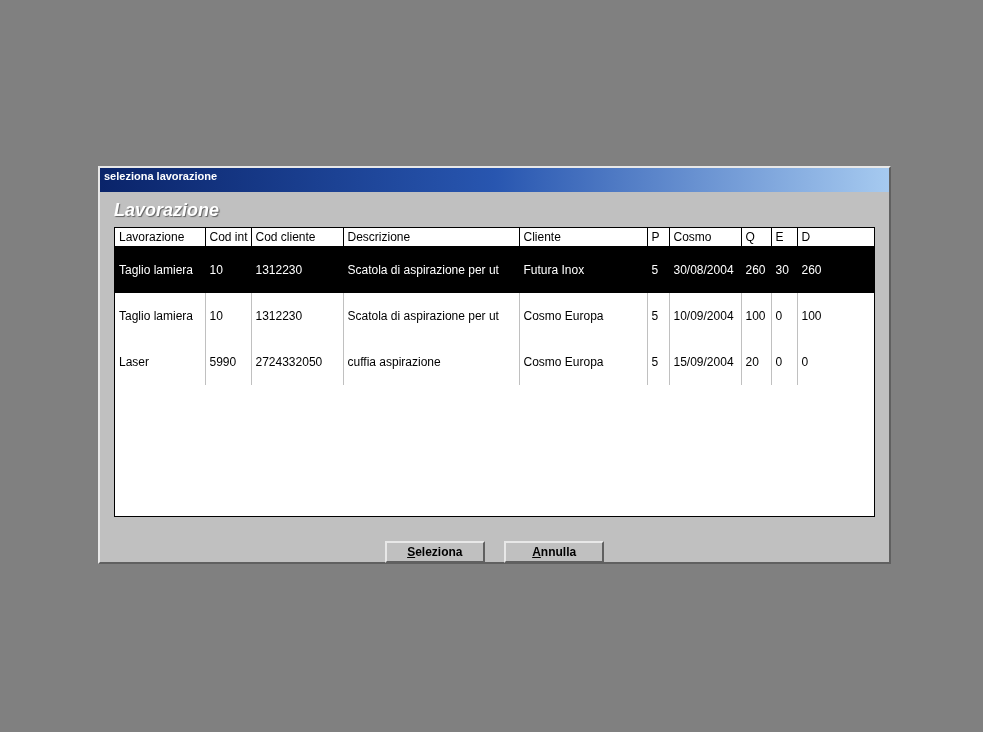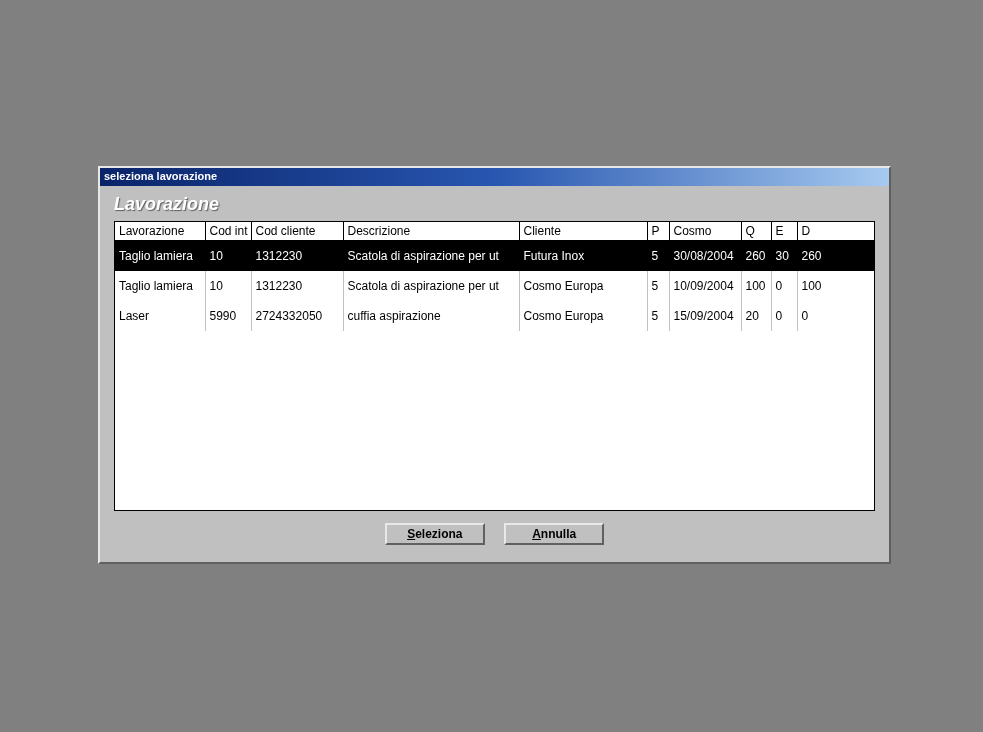--- a/index.html
+++ b/index.html
@@ -18,21 +18,21 @@
       width: 793px;
       height: 398px;
       background: #c0c0c0;
       border: 2px solid;
       border-top-color: #e8e8e8;
       border-left-color: #e8e8e8;
       border-right-color: #606060;
       border-bottom-color: #606060;
     }
     .titlebar {
-      height: 18px;
+      height: 24px;
       background: linear-gradient(to right, #0a246a 0%, #2856b0 50%, #a6caf0 100%);
       color: #ffffff;
       font-weight: bold;
       font-size: 11px;
       padding-left: 4px;
       line-height: 16px;
     }
     .heading {
       color: #ffffff;
       font-size: 18px;
@@ -61,21 +61,21 @@
       border-right: 1px solid #000000;
       border-bottom: 1px solid #000000;
       padding: 1px 4px;
       height: 18px;
       white-space: nowrap;
       overflow: hidden;
     }
     th:last-child { border-right: none; }
     td {
       border-right: 1px solid #c0c0c0;
-      padding: 8px 4px;
+      padding: 16px 4px;
       height: 15px;
       white-space: nowrap;
       overflow: hidden;
       text-overflow: clip;
       vertical-align: middle;
     }
     td:last-child { border-right: none; }
     tr.selected td {
       background: #000000;
       color: #ffffff;
@@ -102,21 +102,21 @@
       line-height: 18px;
       background: #c0c0c0;
       border: 2px solid;
       border-top-color: #e8e8e8;
       border-left-color: #e8e8e8;
       border-right-color: #606060;
       border-bottom-color: #606060;
       font-family: Arial, sans-serif;
       font-size: 12px;
       font-weight: bold;
-      margin: 0 8px;
+      margin: 12px 8px;
       cursor: pointer;
     }
     .btn .u { text-decoration: underline; }
   </style>
 </head>
 <body>
 
 <div class="dialog">
   <div class="titlebar">seleziona lavorazione</div>
   <div class="heading">Lavorazione</div>

